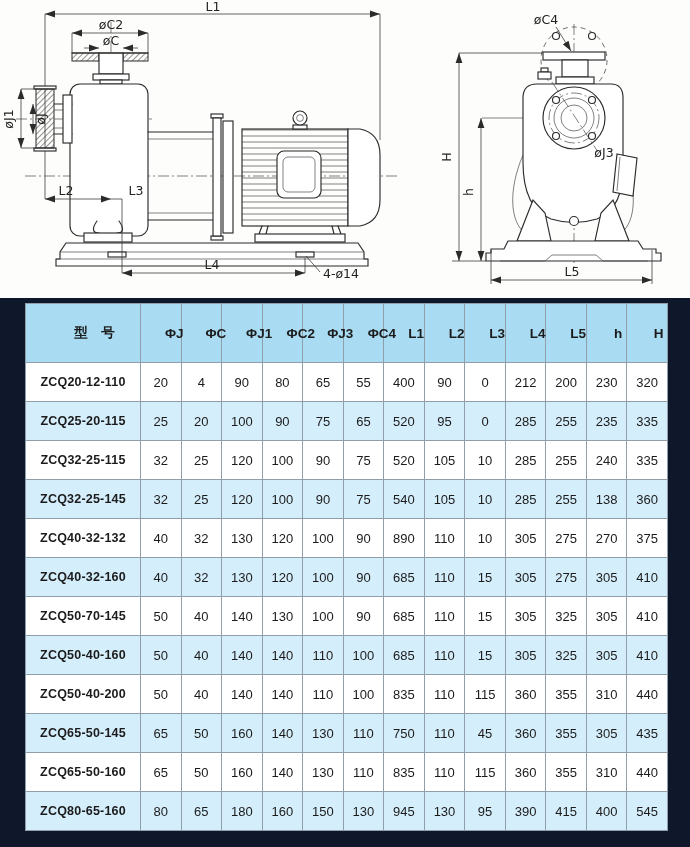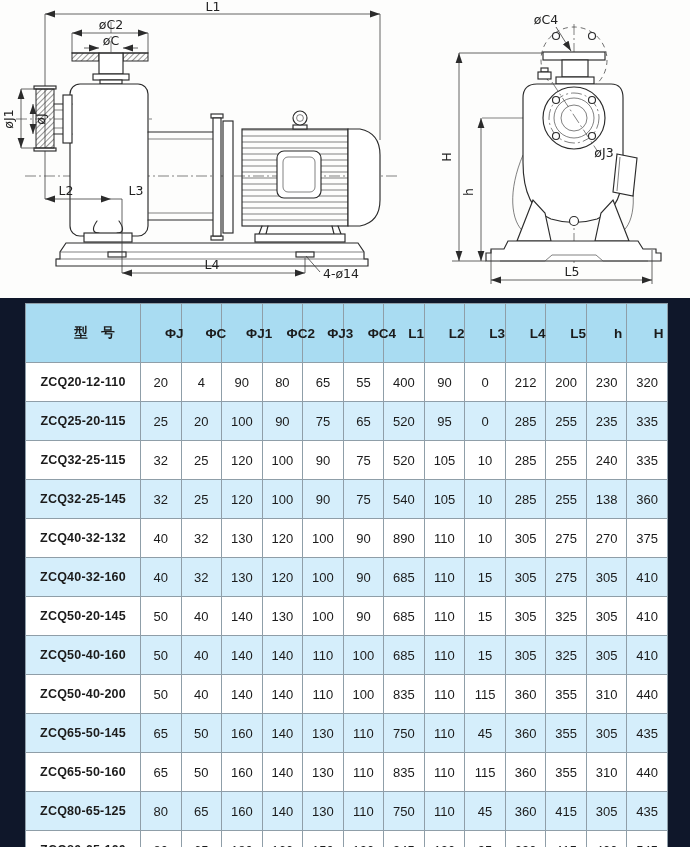--- a/index.html
+++ b/index.html
@@ -323,21 +323,21 @@
             <td>90</td>
             <td>685</td>
             <td>110</td>
             <td>15</td>
             <td>305</td>
             <td>275</td>
             <td>305</td>
             <td>410</td>
           </tr>
           <tr>
-            <td>ZCQ50-20-145</td>
+            <td>ZCQ50-70-145</td>
             <td>50</td>
             <td>40</td>
             <td>140</td>
             <td>130</td>
             <td>100</td>
             <td>90</td>
             <td>685</td>
             <td>110</td>
             <td>15</td>
             <td>305</td>
@@ -401,36 +401,20 @@
             <td>140</td>
             <td>130</td>
             <td>110</td>
             <td>835</td>
             <td>110</td>
             <td>115</td>
             <td>360</td>
             <td>355</td>
             <td>310</td>
             <td>440</td>
-          </tr>
-          <tr>
-            <td>ZCQ80-65-125</td>
-            <td>80</td>
-            <td>65</td>
-            <td>160</td>
-            <td>140</td>
-            <td>130</td>
-            <td>110</td>
-            <td>750</td>
-            <td>110</td>
-            <td>45</td>
-            <td>360</td>
-            <td>415</td>
-            <td>305</td>
-            <td>435</td>
           </tr>
           <tr>
             <td>ZCQ80-65-160</td>
             <td>80</td>
             <td>65</td>
             <td>180</td>
             <td>160</td>
             <td>150</td>
             <td>130</td>
             <td>945</td>

